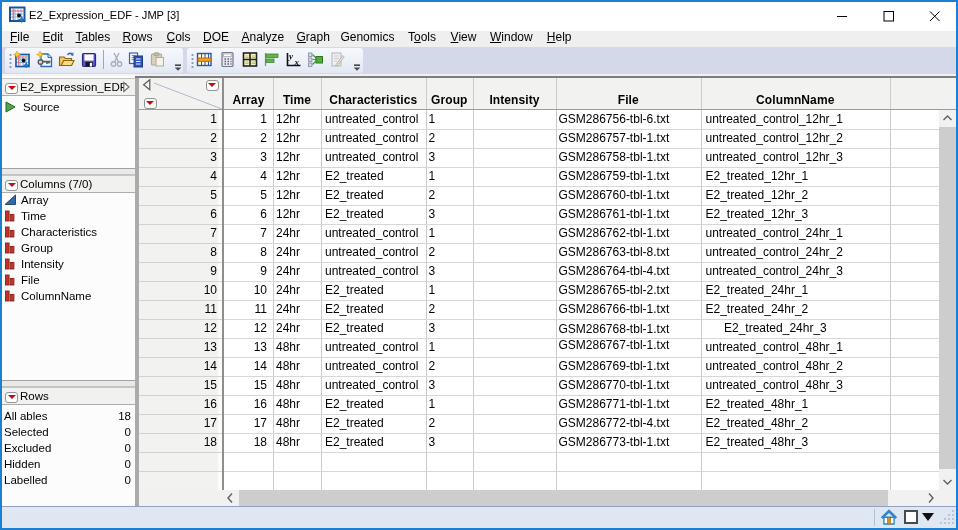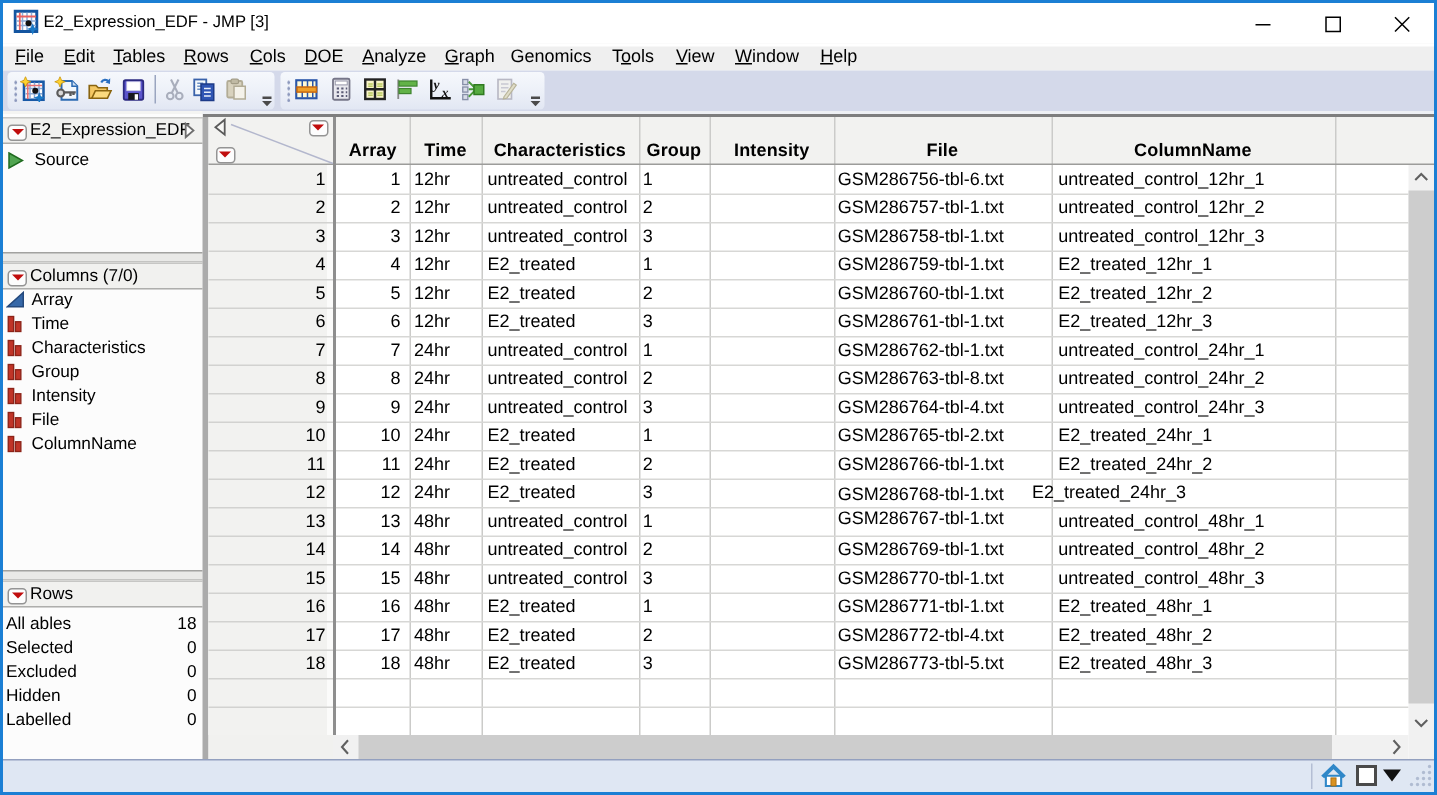--- a/index.html
+++ b/index.html
@@ -366,21 +366,21 @@
 <div class="cell" style="left:325px;top:300px">E2_treated</div>
 <div class="cell" style="left:428.5px;top:300px">2</div>
 <div class="cell" style="left:558.5px;top:300px">GSM286766-tbl-1.txt</div>
 <div class="cell" style="left:705.5px;top:300px">E2_treated_24hr_2</div>
 <div class="cell ar" style="left:139px;top:319px;width:78px">12</div>
 <div class="cell ar" style="left:224px;top:319px;width:43px">12</div>
 <div class="cell" style="left:276px;top:319px">24hr</div>
 <div class="cell" style="left:325px;top:319px">E2_treated</div>
 <div class="cell" style="left:428.5px;top:319px">3</div>
 <div class="cell" style="left:558.5px;top:336px">GSM286767-tbl-1.txt</div>
-<div class="cell" style="left:688px;top:319px">E2_treated_24hr_3</div>
+<div class="cell" style="left:724px;top:319px">E2_treated_24hr_3</div>
 <div class="cell ar" style="left:139px;top:338px;width:78px">13</div>
 <div class="cell ar" style="left:224px;top:338px;width:43px">13</div>
 <div class="cell" style="left:276px;top:338px">48hr</div>
 <div class="cell" style="left:325px;top:338px">untreated_control</div>
 <div class="cell" style="left:428.5px;top:338px">1</div>
 <div class="cell" style="left:558.5px;top:320px">GSM286768-tbl-1.txt</div>
 <div class="cell" style="left:705.5px;top:338px">untreated_control_48hr_1</div>
 <div class="cell ar" style="left:139px;top:357px;width:78px">14</div>
 <div class="cell ar" style="left:224px;top:357px;width:43px">14</div>
 <div class="cell" style="left:276px;top:357px">48hr</div>
@@ -407,21 +407,21 @@
 <div class="cell" style="left:276px;top:414px">48hr</div>
 <div class="cell" style="left:325px;top:414px">E2_treated</div>
 <div class="cell" style="left:428.5px;top:414px">2</div>
 <div class="cell" style="left:558.5px;top:414px">GSM286772-tbl-4.txt</div>
 <div class="cell" style="left:705.5px;top:414px">E2_treated_48hr_2</div>
 <div class="cell ar" style="left:139px;top:433px;width:78px">18</div>
 <div class="cell ar" style="left:224px;top:433px;width:43px">18</div>
 <div class="cell" style="left:276px;top:433px">48hr</div>
 <div class="cell" style="left:325px;top:433px">E2_treated</div>
 <div class="cell" style="left:428.5px;top:433px">3</div>
-<div class="cell" style="left:558.5px;top:433px">GSM286773-tbl-5.txt</div>
+<div class="cell" style="left:558.5px;top:433px">GSM286773-tbl-1.txt</div>
 <div class="cell" style="left:705.5px;top:433px">E2_treated_48hr_3</div>
 <div class="abs sbt" style="left:939px;top:110px;width:17px;height:380px"></div>
 <svg class="abs" style="left:939px;top:110px" width="17" height="17">
     <path class="chev" d="M4.5 10 L8.5 6 L12.5 10"></path>
   </svg>
 <div class="abs sbh" style="left:939px;top:127px;width:17px;height:342px"></div>
 <svg class="abs" style="left:939px;top:473px" width="17" height="17">
     <path class="chev" d="M4.5 7 L8.5 11 L12.5 7"></path>
   </svg>
 <div class="abs" style="left:139px;top:490px;width:83px;height:16px;background:#f1f1ef"></div>

